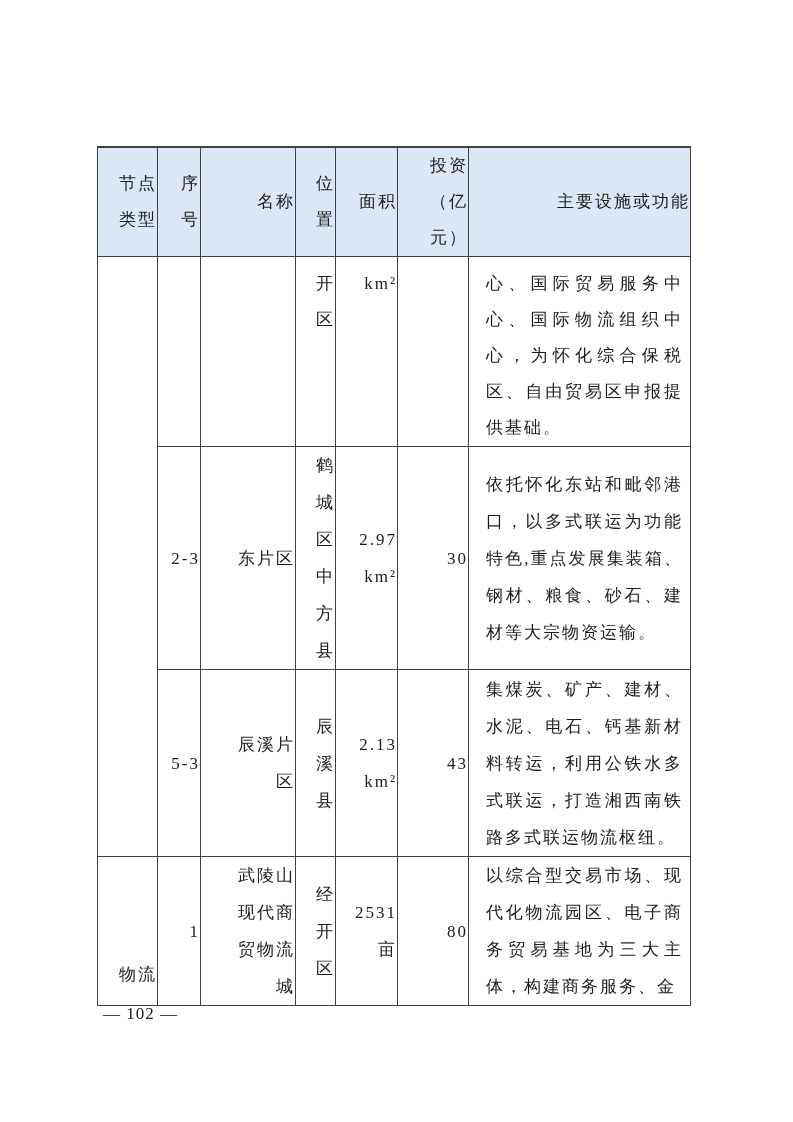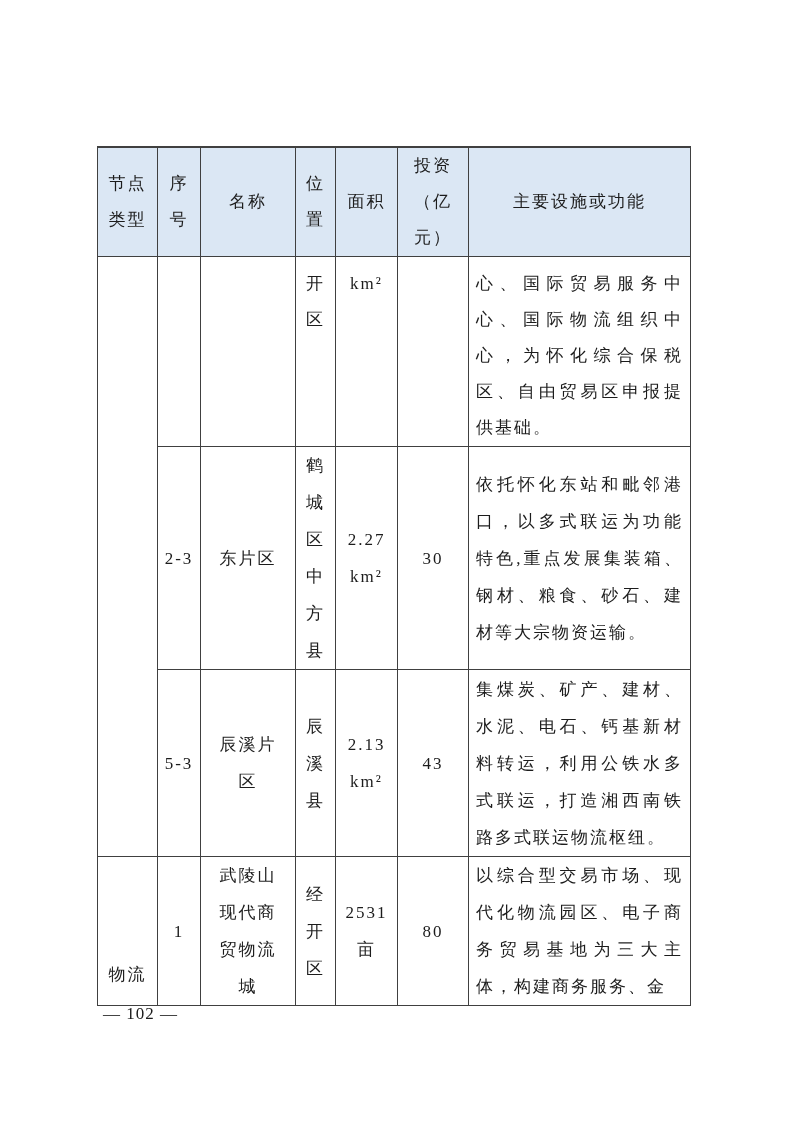--- a/index.html
+++ b/index.html
@@ -28,21 +28,21 @@
     table-layout: fixed;
     border: 1.5px solid var(--border-color, #404040);
     border-top: 2.5px solid var(--border-color, #404040);
   }
   .doc-table th, .doc-table td {
     border: 1px solid var(--border-color, #404040);
     padding: 0;
     margin: 0;
     font-weight: normal;
     font-size: 17px;
-    text-align: center;
+    text-align: right;
     vertical-align: middle;
     letter-spacing: 2px;
     white-space: pre-line;
     overflow: hidden;
   }
   .doc-table thead th {
     background: var(--header-bg, #dbe7f4);
     line-height: 36px;
   }
   .doc-table tbody td {
@@ -56,21 +56,21 @@
 
   
   tr.tr-r1 td {
     vertical-align: top;
     padding-top: 9px;
     line-height: 36px;
   }
   td.cell-facilities {
     text-align: justify;
     white-space: normal;
-    padding-left: 7px;
+    padding-left: 17px;
     padding-right: 7px;
     letter-spacing: 2px;
   }
   td.cell-nodetype-bottom {
     vertical-align: bottom;
     padding-bottom: 12px;
   }
   tr.tr-r4 td.cell-facilities,
   tr.tr-r4 td.cell-name {
     vertical-align: top;
@@ -129,21 +129,21 @@
       </tr>
       <tr class="tr-r2">
         <td>2-3</td>
         <td class="cell-name">东片区</td>
         <td>鹤
 城
 区
 中
 方
 县</td>
-        <td>2.27
+        <td>2.97
 km²</td>
         <td>30</td>
         <td class="cell-facilities">依托怀化东站和毗邻港口，以多式联运为功能特色,重点发展集装箱、钢材、粮食、砂石、建材等大宗物资运输。</td>
       </tr>
       <tr class="tr-r3">
         <td>5-3</td>
         <td class="cell-name">辰溪片
 区</td>
         <td>辰
 溪

